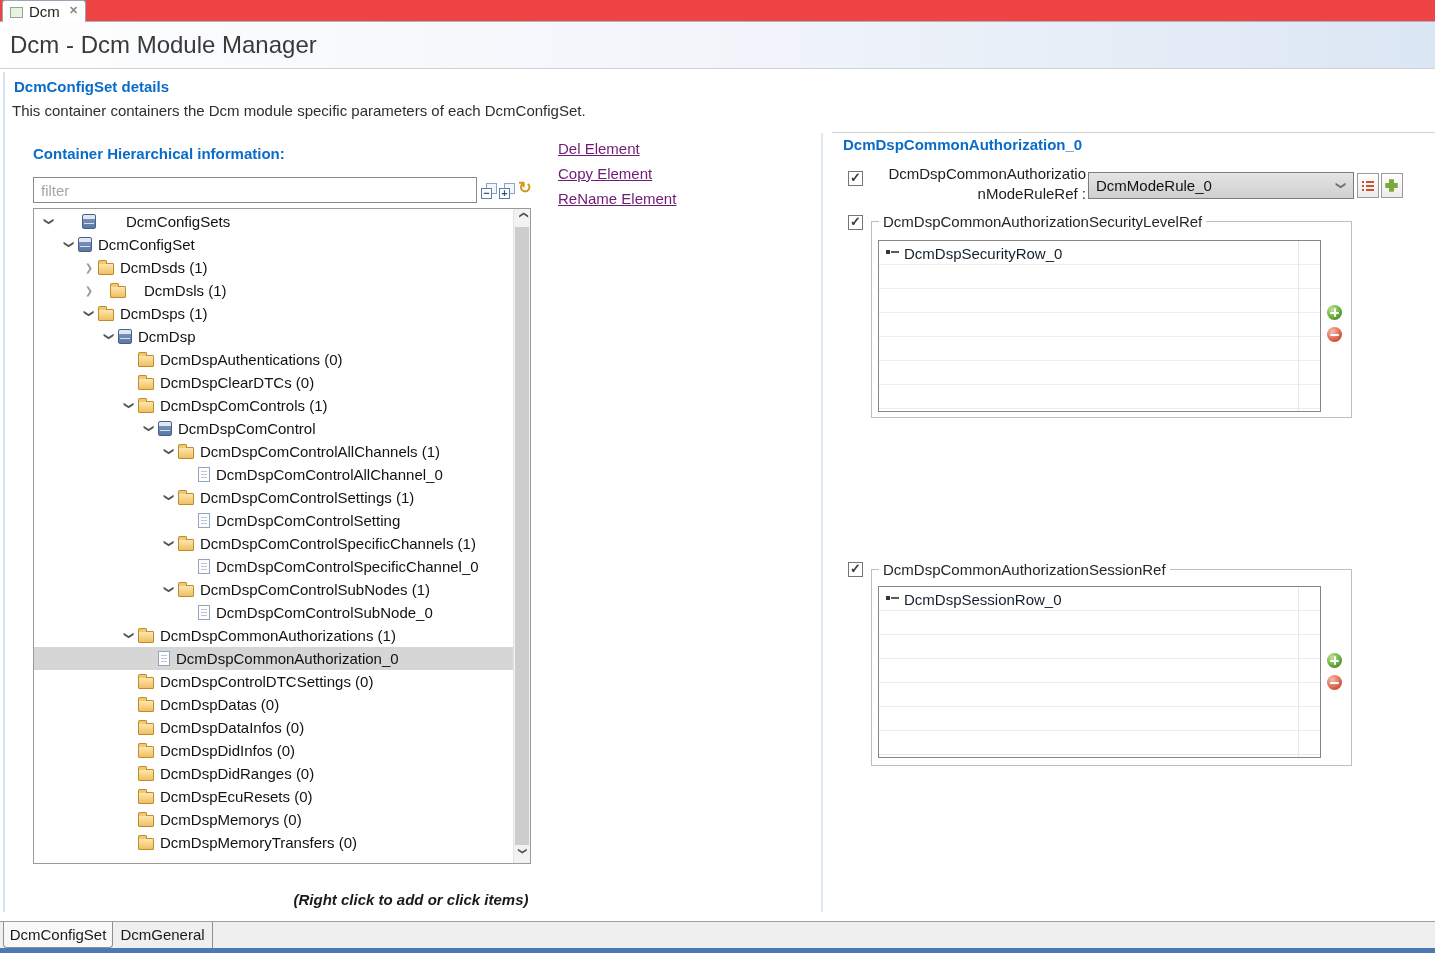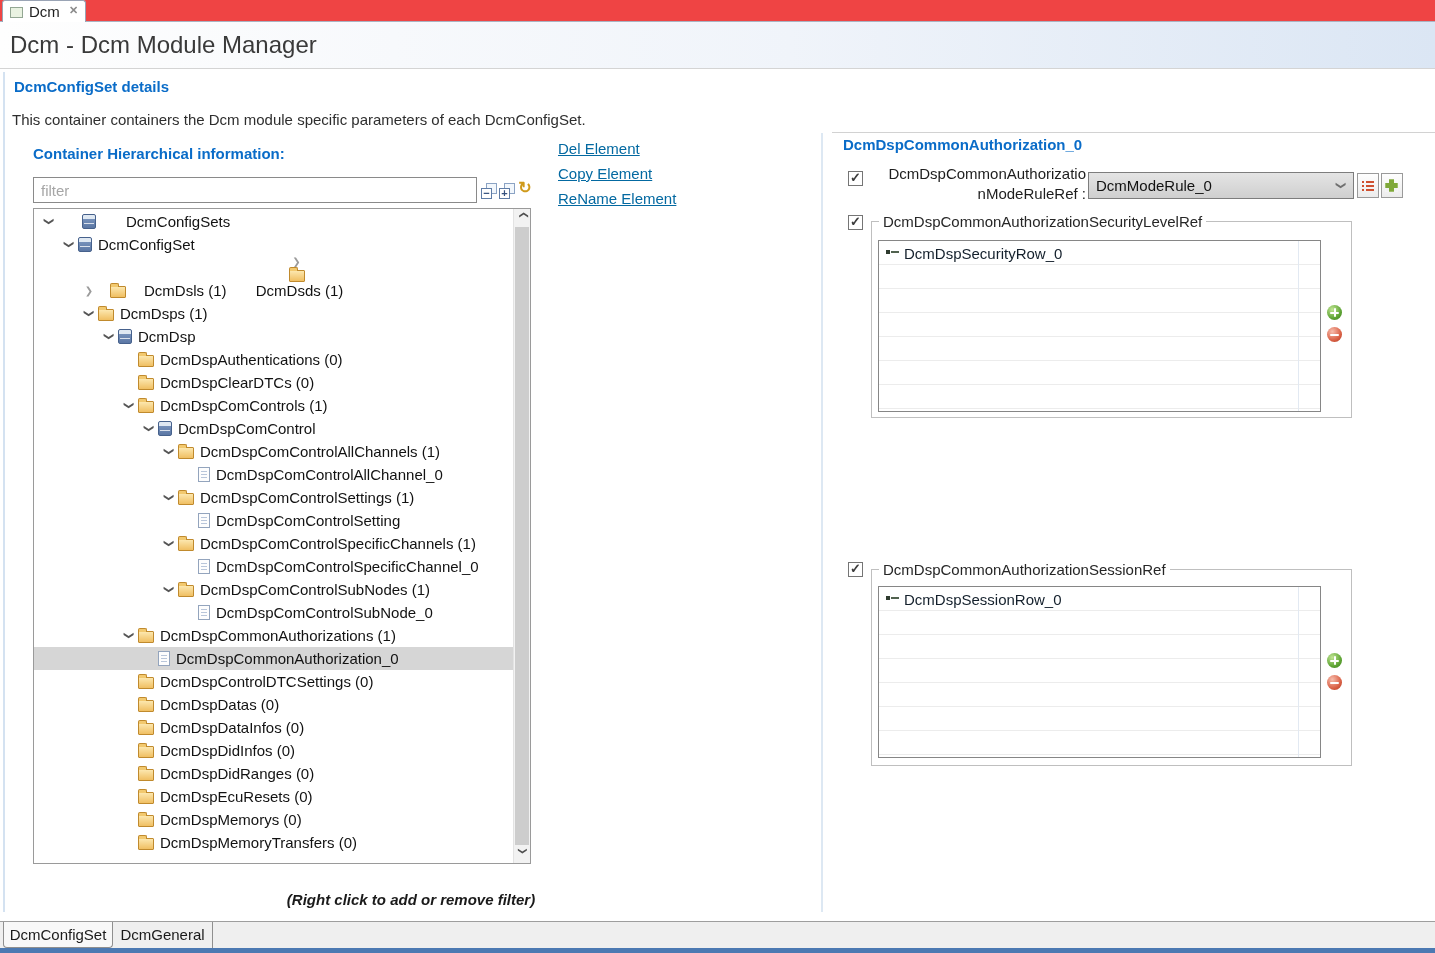--- a/index.html
+++ b/index.html
@@ -16,21 +16,21 @@
   .etab-close::before { content:"✕"; }
 
   
   .titleband { position:absolute; left:0; top:22px; width:1435px; height:47px; background:linear-gradient(90deg,#fefefe 0%,#f0f4fa 55%,#dbe6f4 100%); border-bottom:1px solid #d4d4d4; }
   .page-title { position:absolute; left:10px; top:0; line-height:46px; font-size:24px; color:#3a3a3a; }
 
   .form-leftline { position:absolute; left:3px; top:72px; width:2px; height:840px; background:#d4e2f1; }
 
   
   .sec-heading { position:absolute; left:14px; top:78px; font-size:15px; font-weight:bold; color:#0a6cc8; }
-  .sec-desc { position:absolute; left:12px; top:111px; font-size:15px; color:#2e2e2e; }
+  .sec-desc { position:absolute; left:12px; top:102px; font-size:15px; color:#2e2e2e; }
 
   
   .tree-caption { position:absolute; left:33px; top:145px; font-size:15px; font-weight:bold; color:#0a6cc8; }
   .filter-input { position:absolute; left:33px; top:177px; width:444px; height:26px; border:1px solid #8a8a8a; font-family:"Liberation Sans",sans-serif; font-size:15px; color:#0f766e; padding-left:7px; background:#fff; outline:none; }
   .filter-input::placeholder { color:#a6a6a6; }
 
   .sq-ico { position:absolute; width:16px; height:16px; cursor:pointer; }
   .sq-back { position:absolute; right:0; top:0; width:11px; height:11px; border:1px solid #8ba3c4; background:#f2f7fc; }
   .sq-front { position:absolute; left:0; bottom:0; width:11px; height:11px; border:1px solid #5f7ca6; background:#fff; color:#35517e; font:bold 11px/8px "Liberation Sans",sans-serif; text-align:center; }
   .sq-front.minus::before { content:"−"; }
@@ -63,21 +63,21 @@
   .vs-btn.up { top:1px; }
   .vs-btn.down { bottom:1px; }
   .vs-btn.up::before { content:"❯"; display:inline-block; transform:rotate(-90deg); }
   .vs-btn.down::before { content:"❯"; display:inline-block; transform:rotate(90deg); }
   .vs-thumb { position:absolute; left:1px; right:1px; top:18px; bottom:18px; background:#cdcdcd; cursor:grab; }
 
   .tree-hint { position:absolute; left:0; top:891px; width:822px; text-align:center; font-size:15px; font-weight:bold; font-style:italic; color:#1a1a1a; }
 
   
   .actions { position:absolute; left:558px; top:140px; }
-  .action-link { display:block; margin-bottom:8px; font-size:15px; color:#0369a1; text-decoration:underline; cursor:pointer; }
+  .action-link { display:block; margin-bottom:8px; font-size:15px; color:#701a75; text-decoration:underline; cursor:pointer; }
 
   
   .vsep { position:absolute; left:821px; top:133px; width:2px; height:779px; background:#dde8f3; }
   .rp-topline { position:absolute; left:832px; top:132px; width:603px; height:1px; background:#d2d2d2; }
 
   
   .rp-heading { position:absolute; left:843px; top:136px; font-size:15px; font-weight:bold; color:#0a6cc8; }
 
   .checkbox { position:absolute; width:15px; height:15px; background:#fff; border:1px solid #757575; cursor:pointer; }
   .checkbox.checked::before { content:"✓"; position:absolute; left:1px; top:-2px; font-size:13px; font-weight:bold; color:#3d3d3d; }
@@ -181,21 +181,21 @@
         <div class="tree-row" style="padding-left: 6px; gap: 24px;">
           <span class="chev exp"></span>
           <span class="ticon icon-table"></span>
           <span class="tlabel">DcmConfigSets</span>
         </div>
         <div class="tree-row" style="padding-left: 26px;">
           <span class="chev exp"></span>
           <span class="ticon icon-table"></span>
           <span class="tlabel">DcmConfigSet</span>
         </div>
-        <div class="tree-row" style="padding-left: 46px; flex-direction: column;">
+        <div class="tree-row" style="padding-left: 46px;">
           <span class="chev col"></span>
           <span class="ticon icon-folder"></span>
           <span class="tlabel">DcmDsds (1)</span>
         </div>
         <div class="tree-row" style="padding-left: 46px; gap: 12px;">
           <span class="chev col"></span>
           <span class="ticon icon-folder"></span>
           <span class="tlabel">DcmDsls (1)</span>
         </div>
         <div class="tree-row" style="padding-left: 46px;">
@@ -318,21 +318,21 @@
           <span class="ticon icon-folder"></span>
           <span class="tlabel">DcmDspMemoryTransfers (0)</span>
         </div>
       </div>
     <div class="vscroll">
       <span class="vs-btn up"></span>
       <div class="vs-thumb"></div>
       <span class="vs-btn down"></span>
     </div>
   </div>
-  <div class="tree-hint">(Right click to add or remove filter)</div>
+  <div class="tree-hint">(Right click to add or click items)</div>
 
   <div class="actions">
       <a class="action-link">Del Element</a>
       <a class="action-link">Copy Element</a>
       <a class="action-link">ReName Element</a>
     </div>
 
   <div class="vsep"></div>
   <div class="rp-topline"></div>
 

